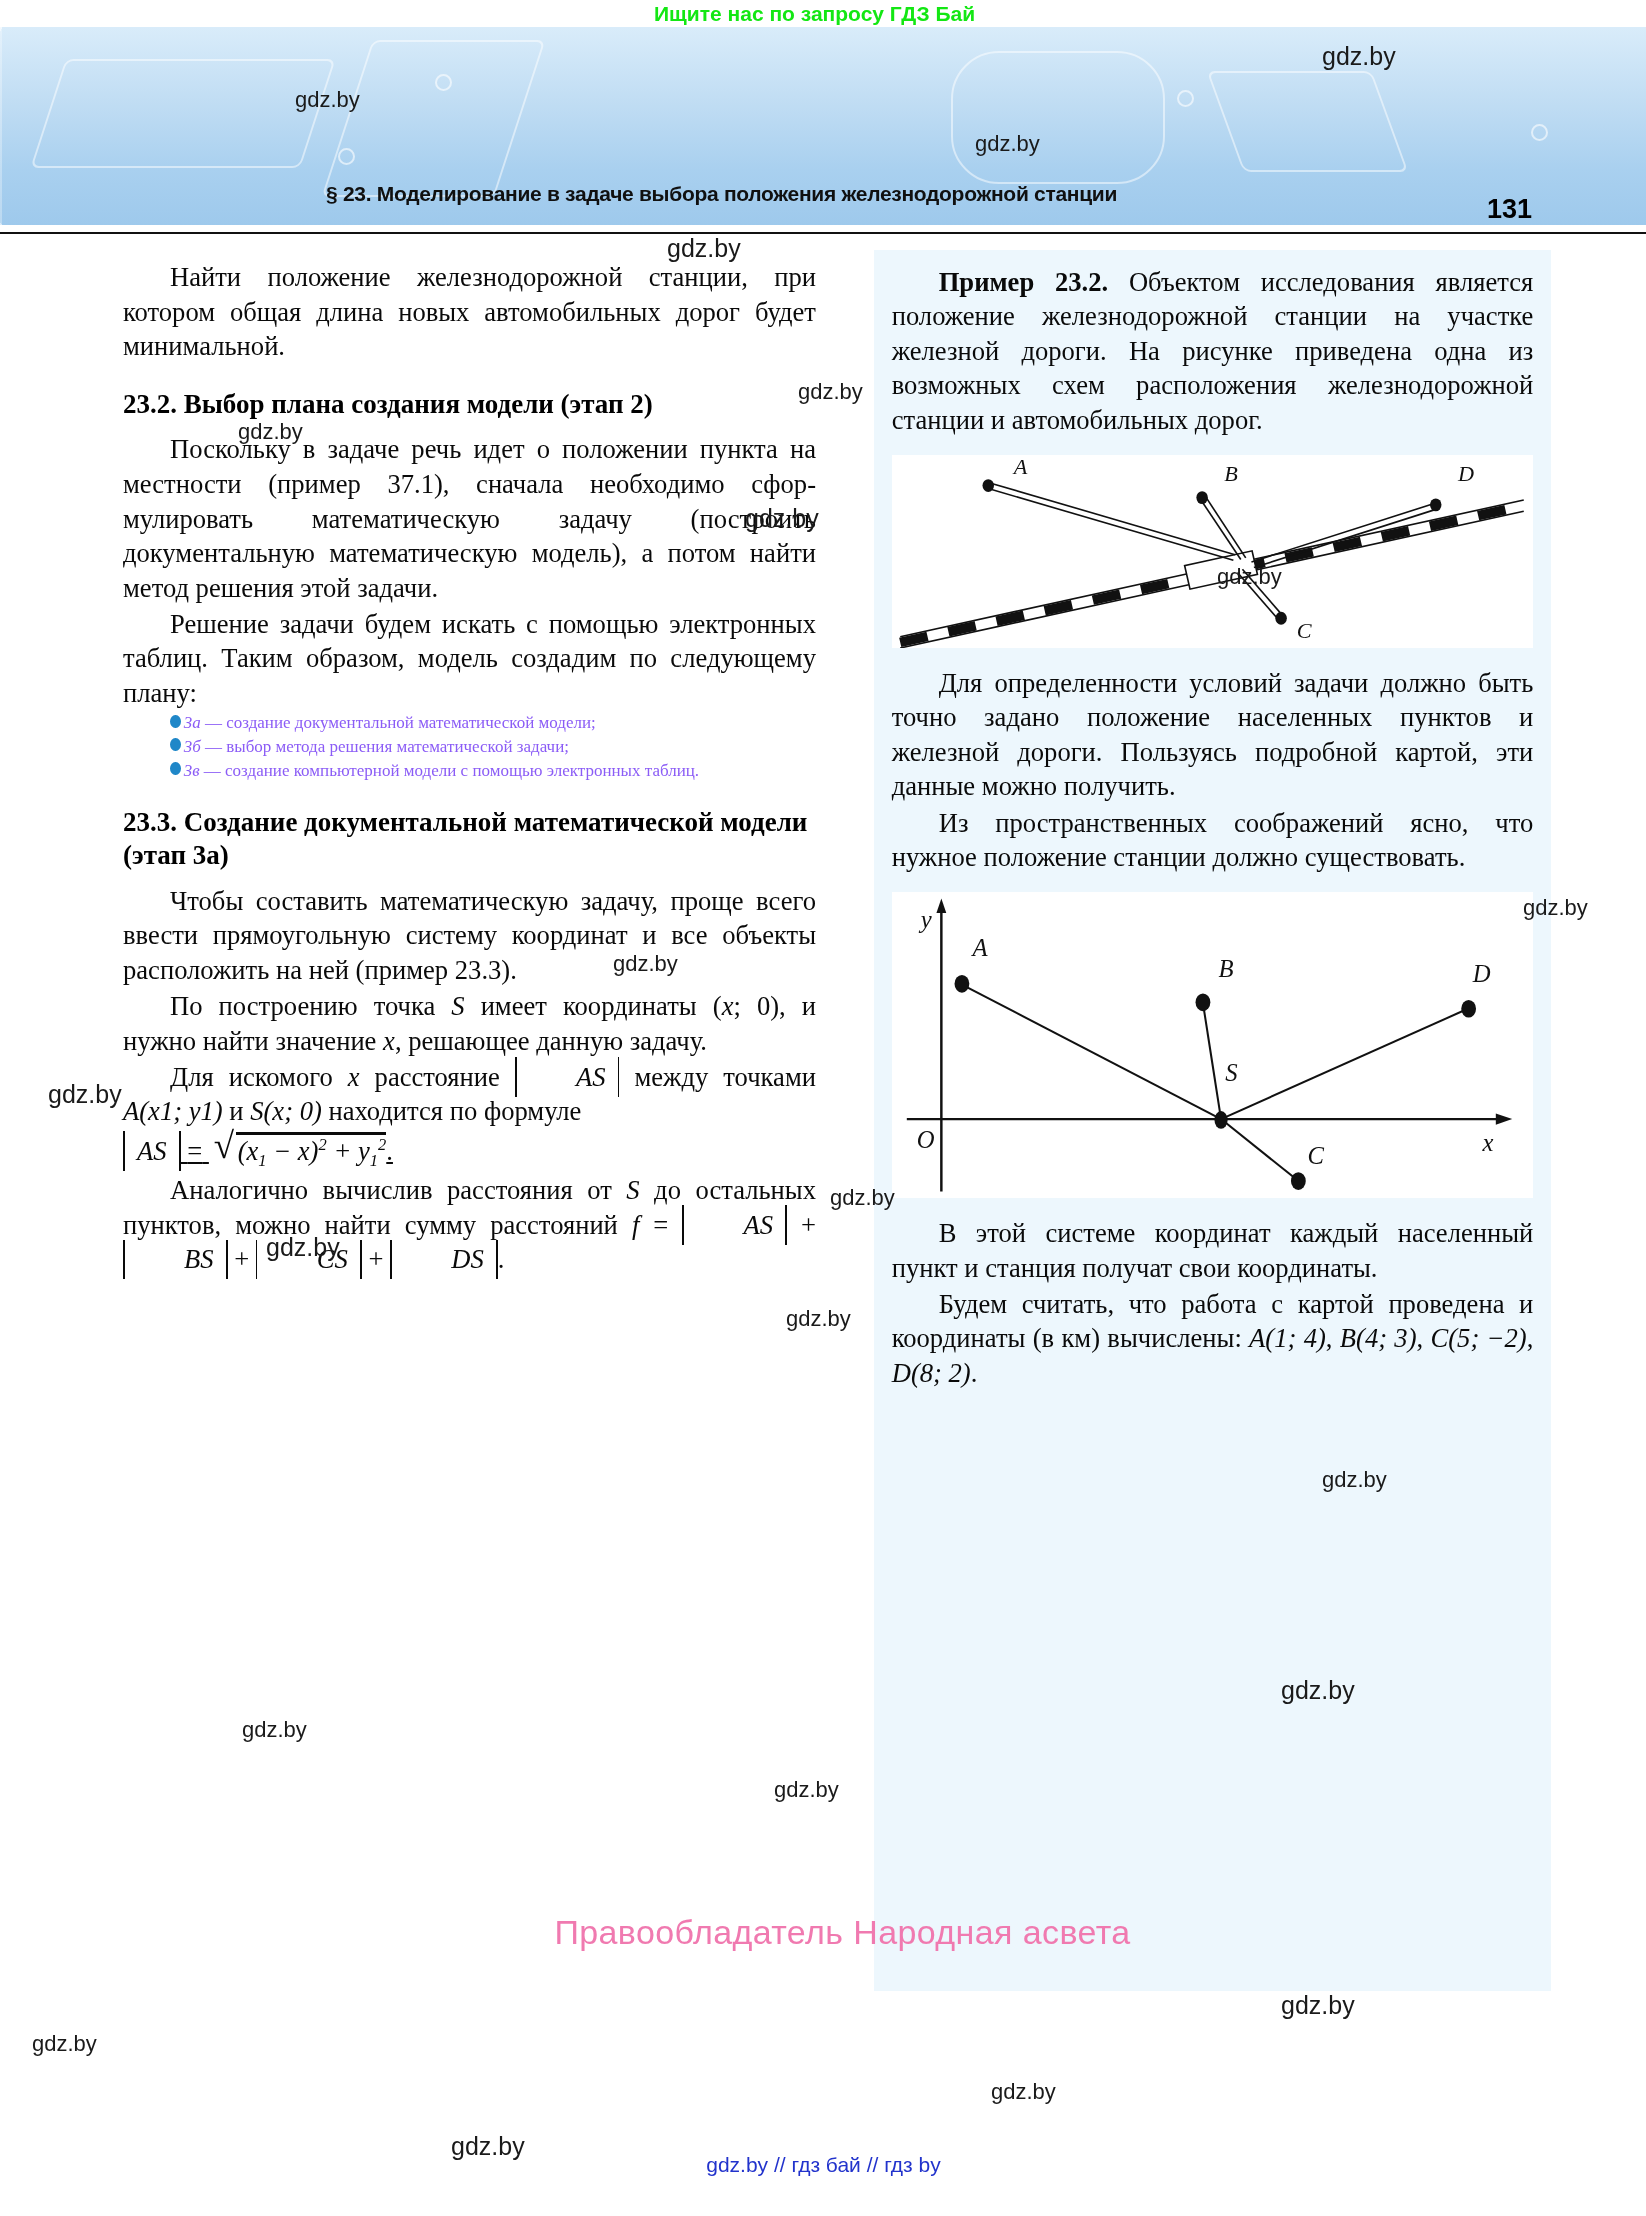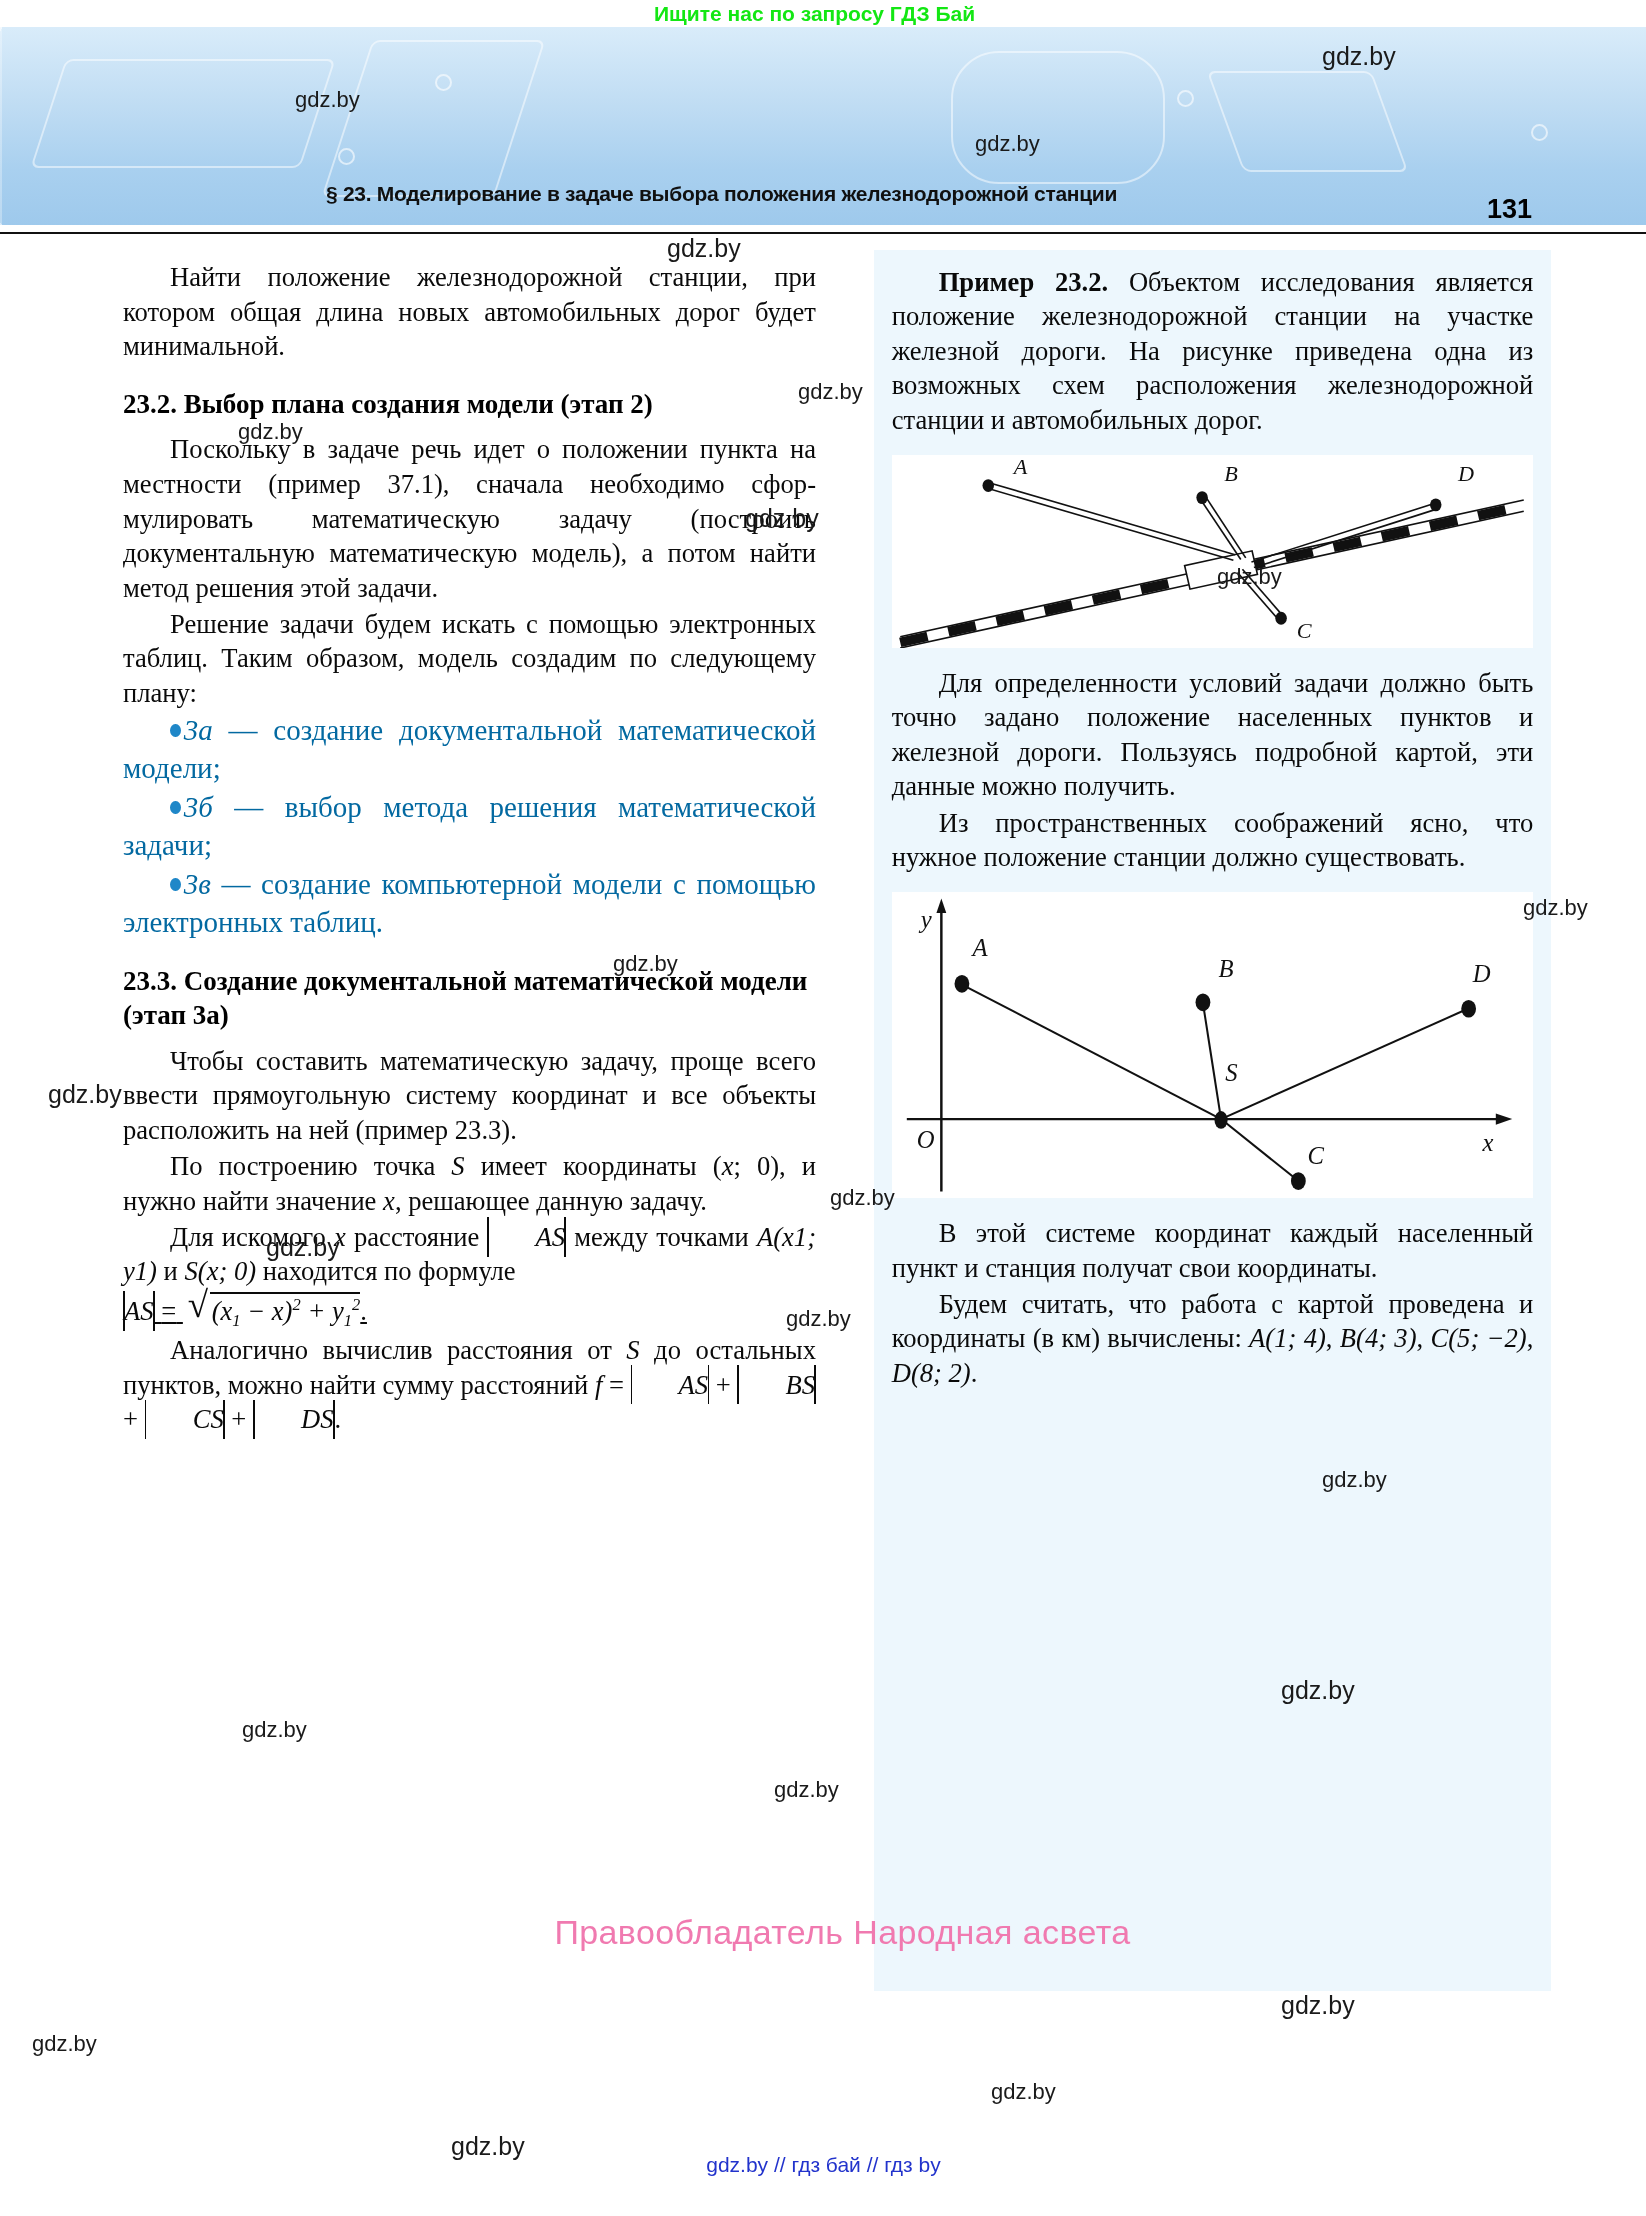--- a/index.html
+++ b/index.html
@@ -69,37 +69,37 @@
     text-indent:47px;
     color:#0a0a0a;
     -webkit-hyphens:manual;hyphens:manual;
   }
   h3.sub{
     margin:24px 0 11.3px 0;
     font-size:27px;line-height:1.24;font-weight:700;color:#000;
   }
   .bullet-item{
     position:relative;margin:0 0 1.6px 0;
-    font-size:29px;line-height:1.30;text-align:justify;text-align-last:left;
-    text-indent:47px;color:#0369a1;
+    font-size:17px;line-height:1.30;text-align:justify;text-align-last:left;
+    text-indent:47px;color:#8b5cf6;
   }
   .bullet-dot{
     display:inline-block;width:10.5px;height:13px;border-radius:50%;
     background:#1f87c8;vertical-align:middle;margin-right:3.2px;
     position:relative;top:-3.2px;
   }
   i.v{font-style:italic;}
   b.bd{font-weight:700;}
   
   .formula-line{
     font-size:26.6px;line-height:1.30;color:#0a0a0a;text-indent:0;
     display:block;
     text-decoration:underline;
   }
-  .abs{display:inline-block;position:relative;padding:0 1px;font-style:italic;}
+  .abs{display:inline-block;position:relative;padding:0 14px;font-style:italic;}
   .abs:before,.abs:after{
     content:"";position:absolute;top:-2.4px;bottom:-2.4px;width:1.6px;background:#0a0a0a;
   }
   .abs:before{left:0;} .abs:after{right:0;}
   .sqrt{
     display:inline-block;position:relative;padding-left:24px;padding-top:4.8px;margin-left:4.8px;
   }
   .sqrt .radical{
     position:absolute;left:0;top:1.6px;font-size:37px;line-height:.8;
   }

